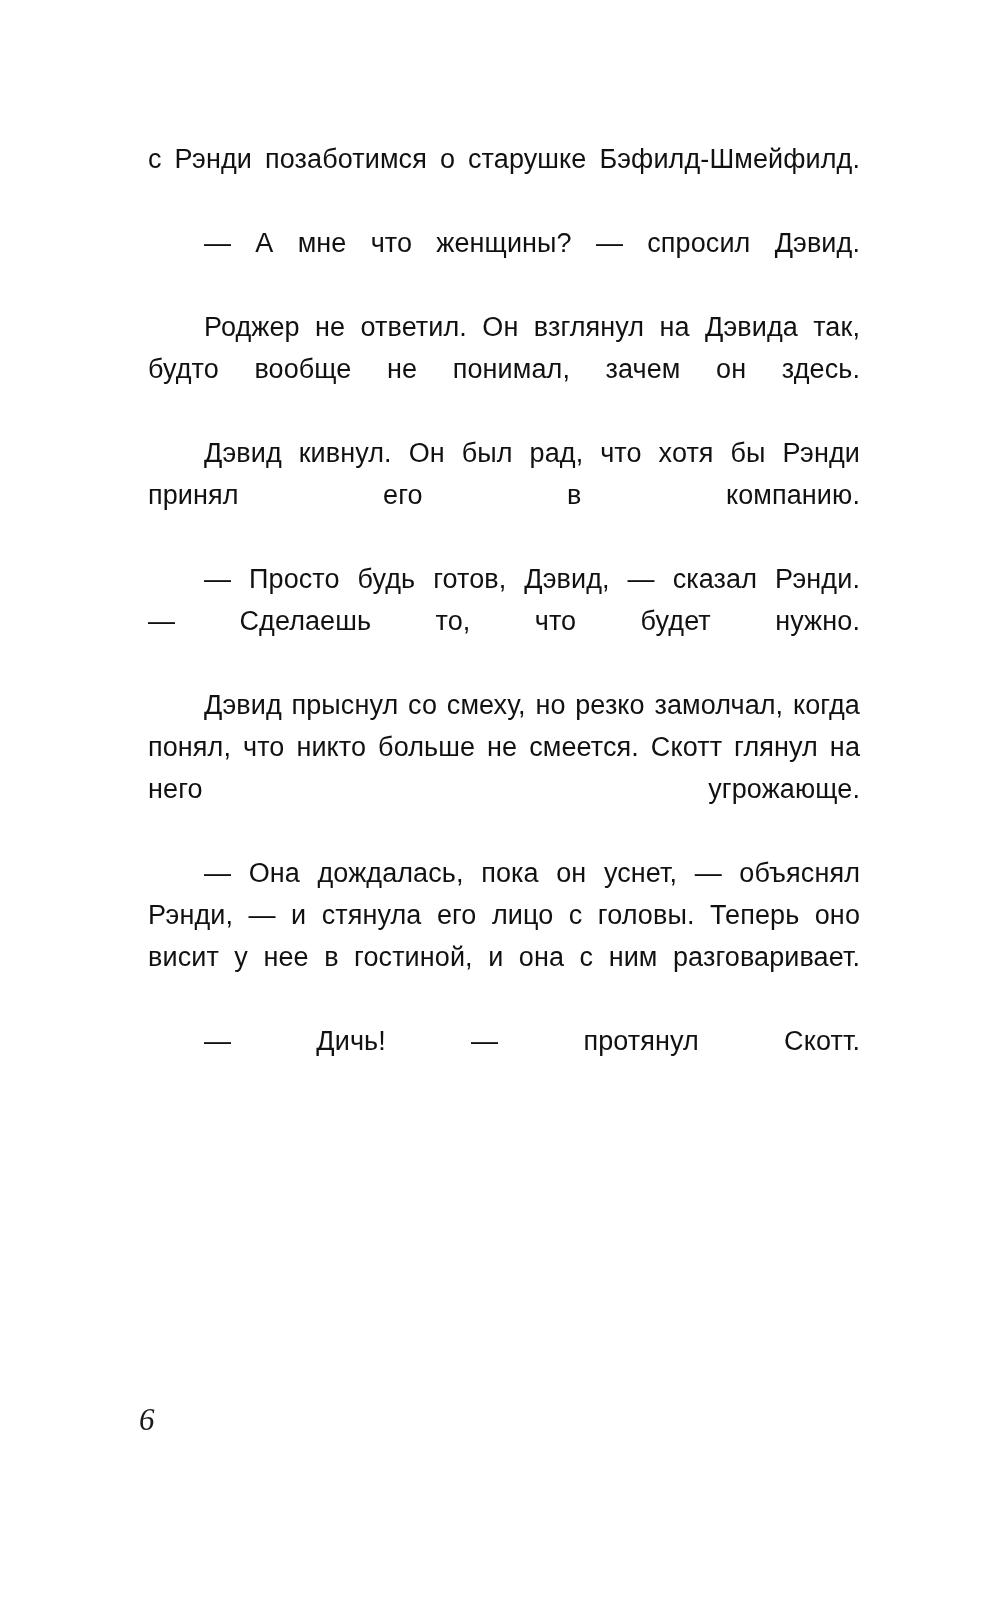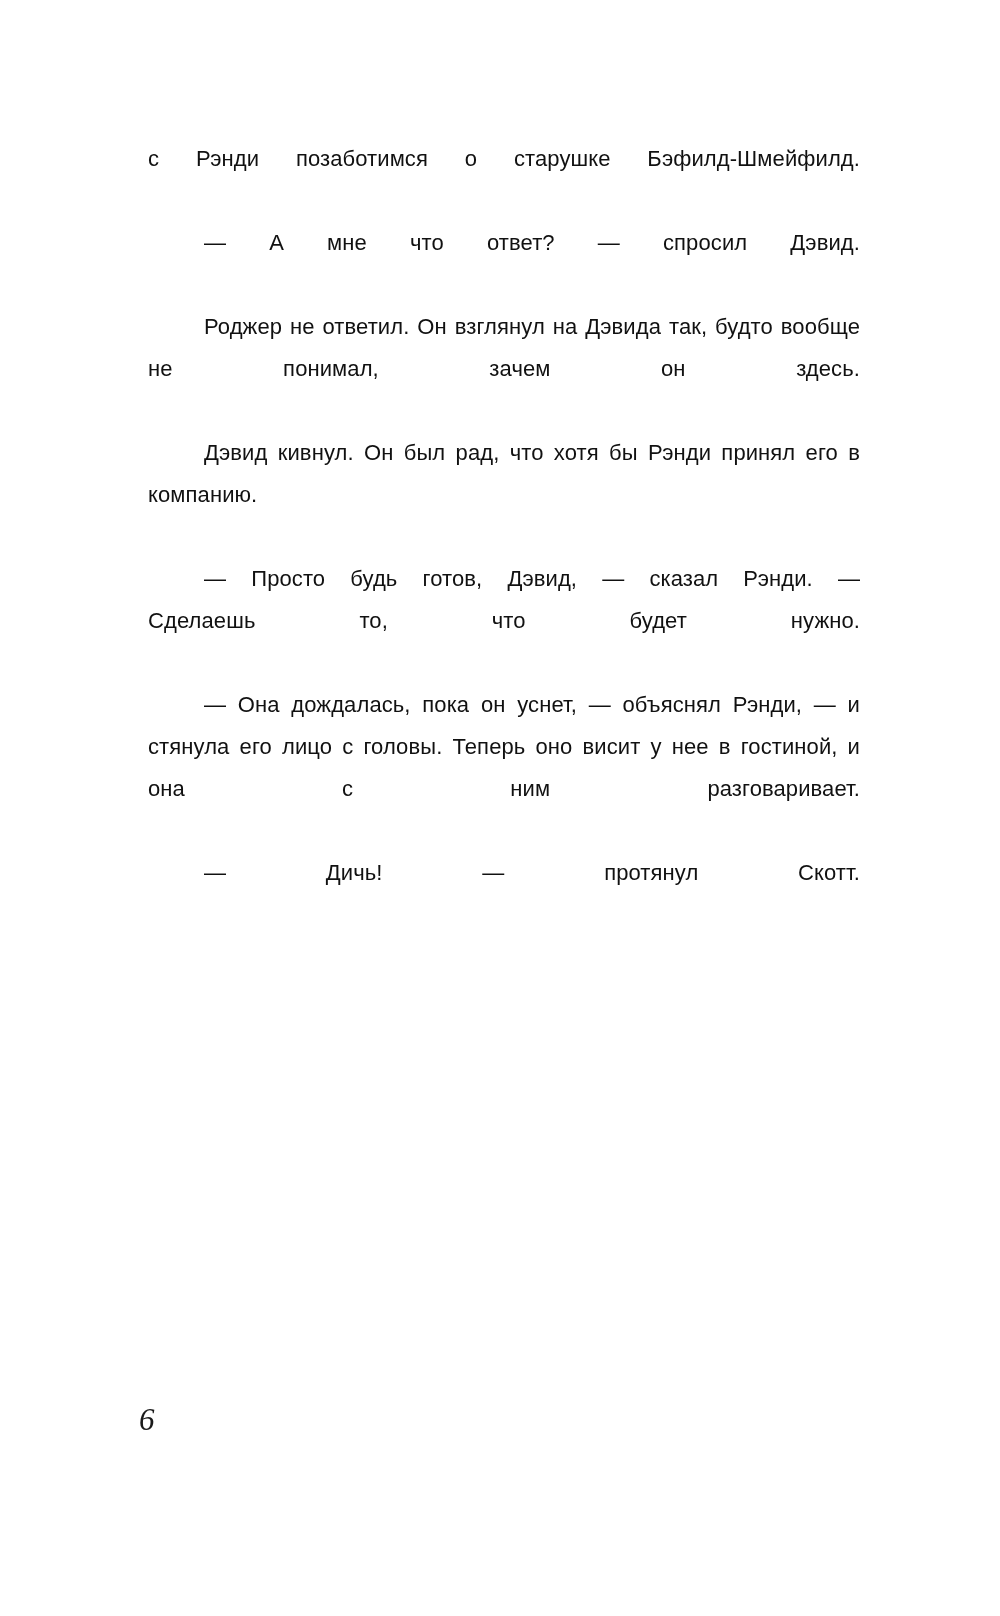--- a/index.html
+++ b/index.html
@@ -24,21 +24,21 @@
     background: #ffffff;
   }
   .text-block {
     position: absolute;
     left: 148px;
     top: 138px;
     width: 712px;
   }
   p.para {
     margin: 0;
-    font-size: 22px;
+    font-size: 27px;
     line-height: 42px;
     text-align: justify;
     text-justify: inter-word;
     letter-spacing: 0.1px;
     color: #111111;
   }
   p.para.indent {
     text-indent: 56px;
   }
   p.para.noindent {
@@ -66,24 +66,25 @@
     color: #1a1a1a;
   }
 </style>
 </head>
 <body>
 
 <div class="page">
 
   <div class="text-block">
     <p class="para noindent">с Рэнди позаботимся о старушке Бэфилд-Шмейфилд.</p>
-    <p class="para indent">— А мне что ответ? — спросил Дэвид.</p>
+    <p class="para indent">— А мне что женщины? — спросил Дэвид.</p>
     <p class="para indent">Роджер не ответил. Он взглянул на Дэвида так, будто вообще не понимал, зачем он здесь.</p>
     <p class="para indent">Дэвид кивнул. Он был рад, что хотя бы Рэнди принял его в компанию.</p>
     <p class="para indent wide">— Просто будь готов, Дэвид, — сказал Рэнди. — Сделаешь то, что будет нужно.</p>
+    <p class="para indent">Дэвид прыснул со смеху, но резко замолчал, когда понял, что никто больше не смеется. Скотт глянул на него угрожающе.</p>
     <p class="para indent loose">— Она дождалась, пока он уснет, — объяснял Рэнди, — и стянула его лицо с головы. Теперь оно висит у нее в гостиной, и она с ним разговаривает.</p>
     <p class="para indent">— Дичь! — протянул Скотт.</p>
 
   </div>
 
   <div class="page-number">6</div>
 
 </div>
 
 </body></html>

